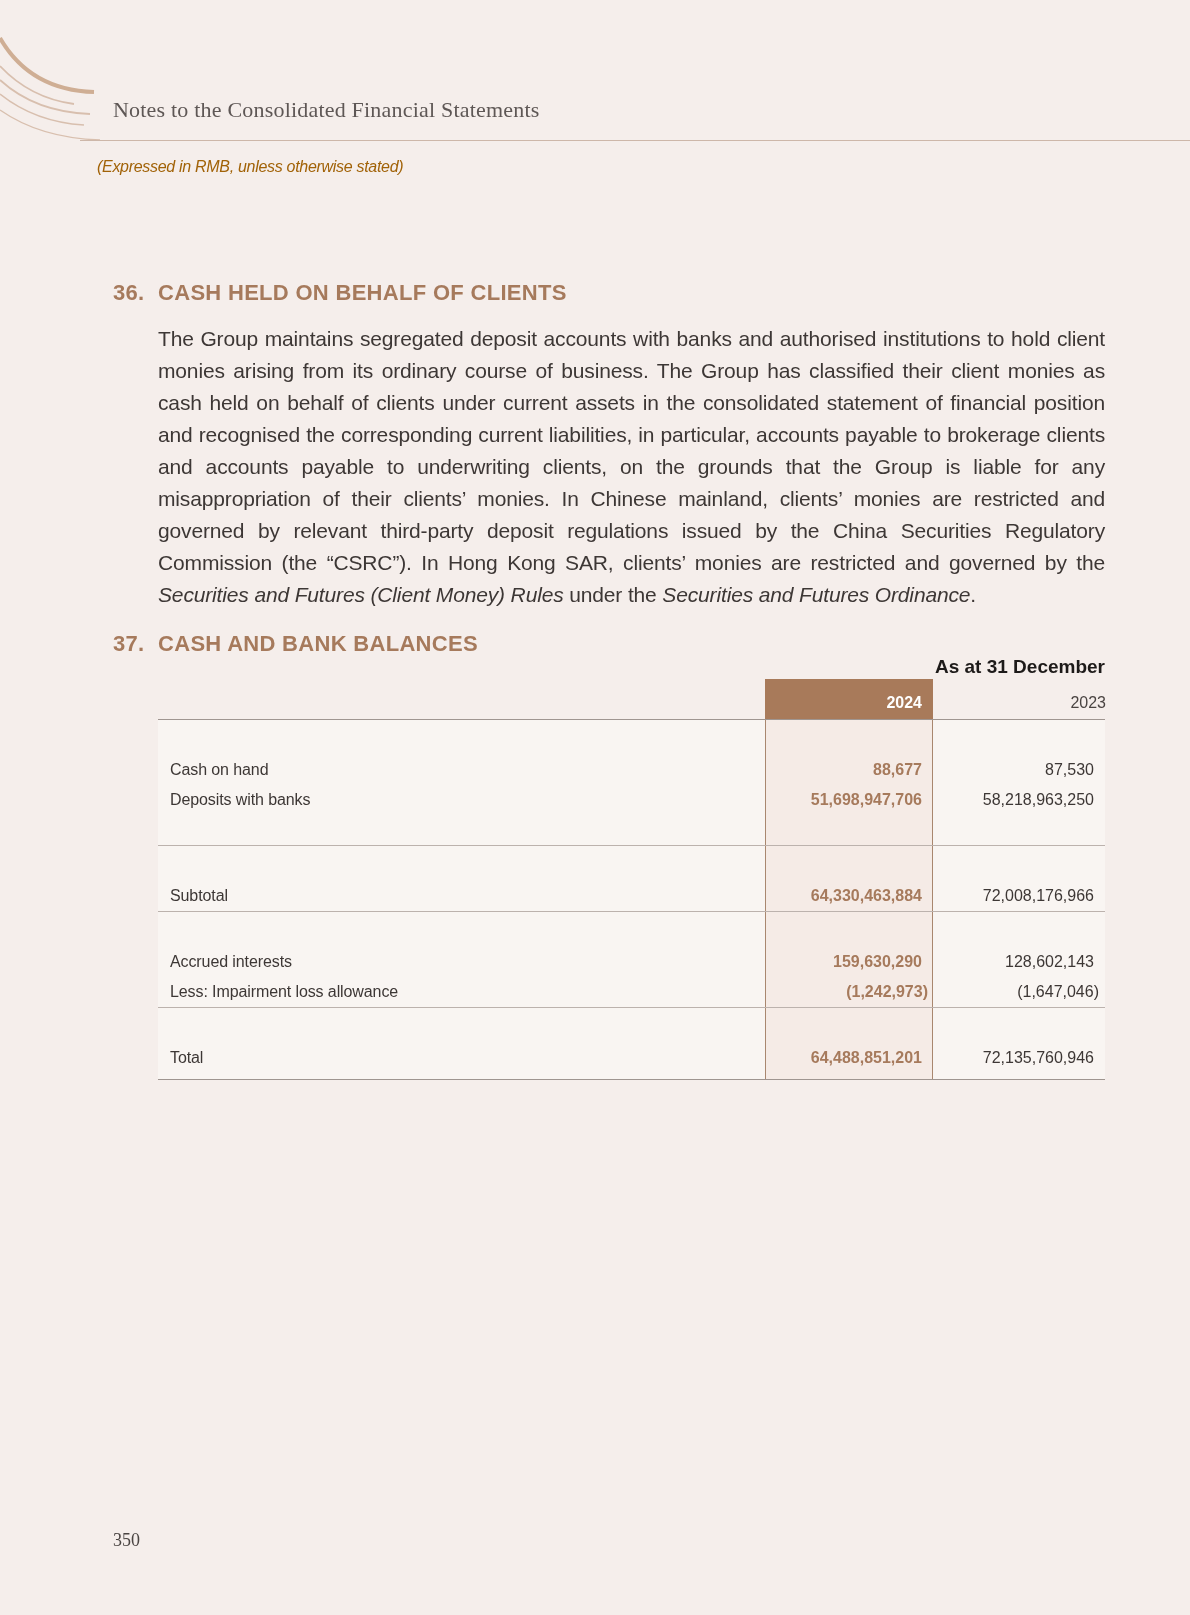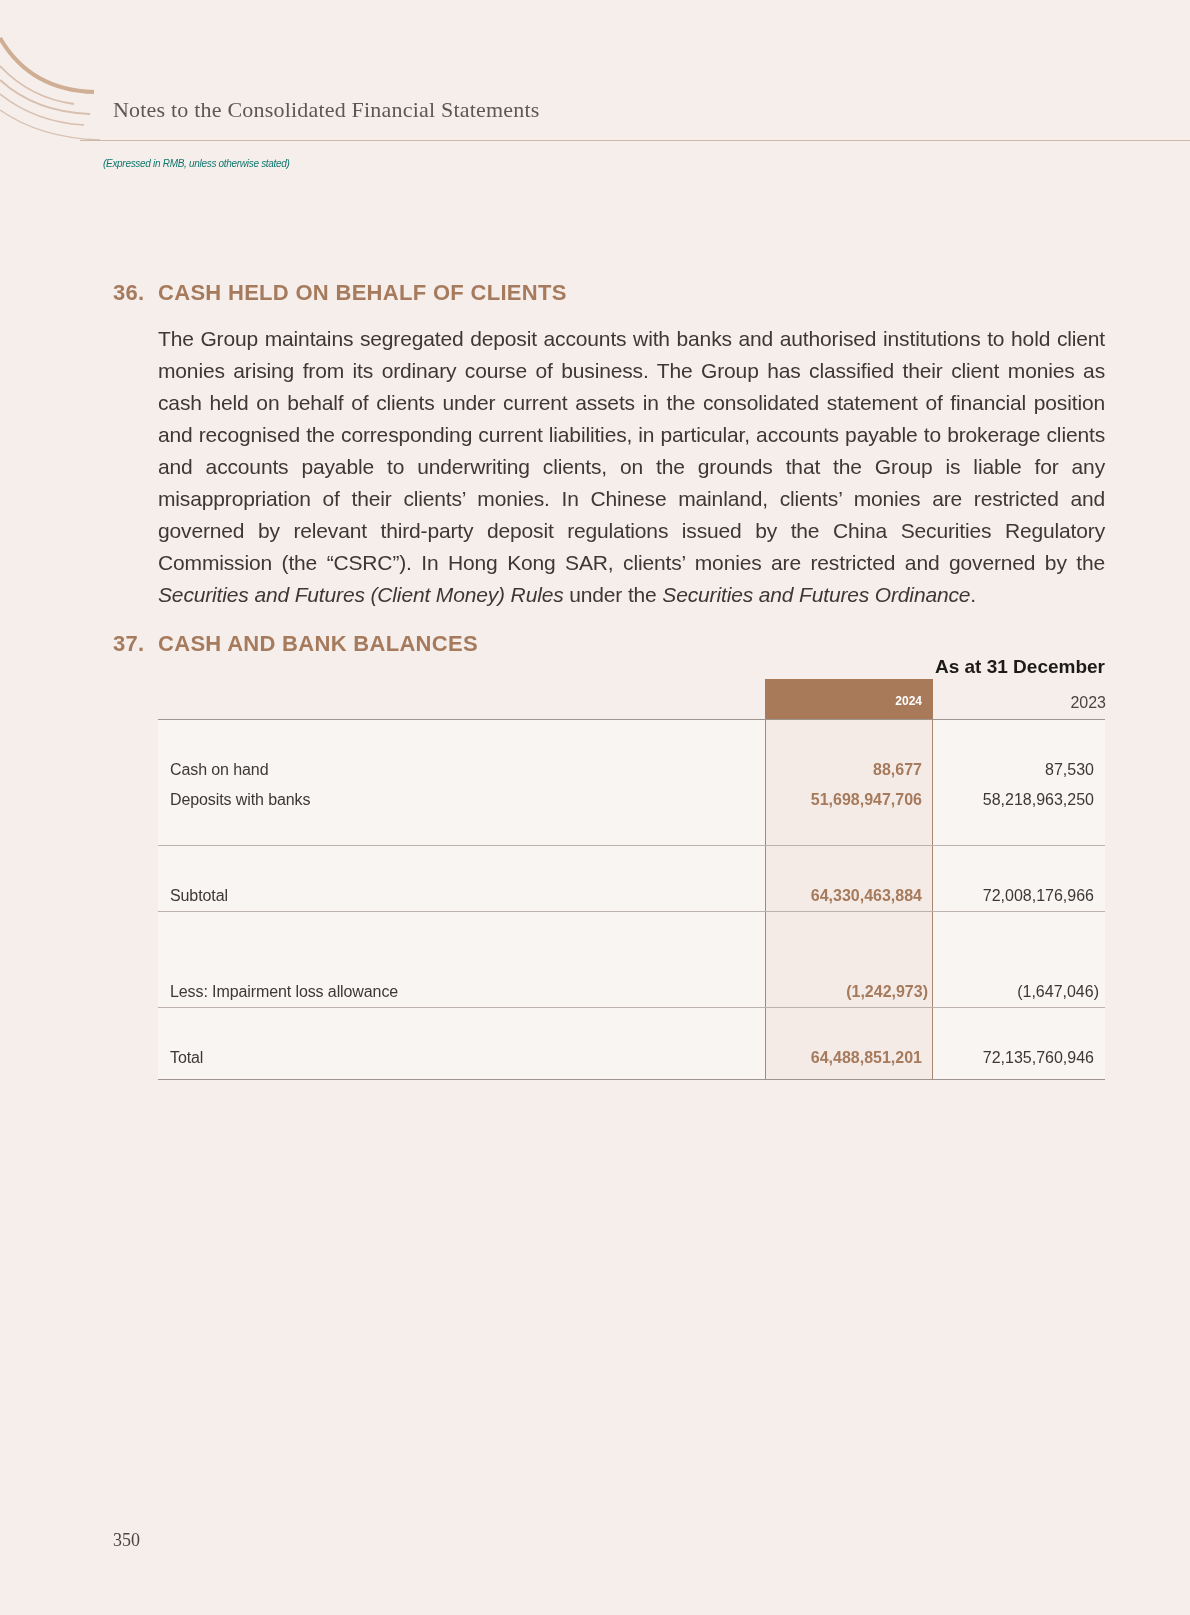--- a/index.html
+++ b/index.html
@@ -15,22 +15,22 @@
   .header-title {
     position: absolute; left: 113px; top: 97px;
     font-family: "Liberation Serif", "DejaVu Serif", serif;
     font-size: 22px; color: #5e5755; letter-spacing: 0.2px;
   }
   .header-rule {
     position: absolute; left: 80px; right: 0; top: 140px;
     height: 1px; background: #cdb7a9;
   }
   .subtitle {
-    position: absolute; left: 103px; top: 158px;
-    font-style: italic; font-size: 10px; color: #0f766e; letter-spacing: -0.3px;
+    position: absolute; left: 97px; top: 158px;
+    font-style: italic; font-size: 16px; color: #a16207; letter-spacing: -0.3px;
   }
   .section-heading {
     position: absolute; left: 113px;
     font-weight: bold; font-size: 22px; color: #a67a5c; letter-spacing: 0.3px;
   }
   .section-heading .num { display: inline-block; width: 45px; }
   .h36 { top: 280px; }
   .h37 { top: 609px; margin-top: 22px; }
   .para {
     position: absolute; left: 158px; width: 947px; top: 323px;
@@ -49,21 +49,21 @@
   .col24-head {
     position: absolute; left: 607px; top: 29px; width: 168px; height: 40px;
     background: #a87a5a;
   }
   .as-at {
     position: absolute; left: 607px; width: 340px; top: 6px;
     text-align: right; font-weight: bold; font-size: 19px; color: #1d1a19;
   }
   .yr24 {
     position: absolute; left: 607px; width: 157px; top: 44px;
-    text-align: right; font-weight: bold; font-size: 12px; color: #ffffff;
+    text-align: right; font-weight: bold; font-size: 16px; color: #ffffff;
   }
   .yr23 {
     position: absolute; left: 787px; width: 161px; top: 44px;
     text-align: right; font-size: 16px; color: #4a4442;
   }
   .hrule { position: absolute; left: 0; width: 947px; height: 1px; background: #bcb2ad; }
   .hrule.dark { background: #9f9590; }
   .row { position: absolute; left: 0; width: 947px; height: 26px; font-size: 16px; }
   .row .label { position: absolute; left: 12px; top: 0; color: #3d3735; letter-spacing: -0.1px; }
   .row .v24 {
@@ -127,20 +127,25 @@
   </div>
   <div class="hrule" style="top:195px"></div>
 
   <div class="row" style="top:237px">
     <span class="label">Subtotal</span>
     <span class="v24">64,330,463,884</span>
     <span class="v23">72,008,176,966</span>
   </div>
   <div class="hrule" style="top:261px"></div>
 
+  <div class="row" style="top:303px">
+    <span class="label">Accrued interests</span>
+    <span class="v24">159,630,290</span>
+    <span class="v23">128,602,143</span>
+  </div>
   <div class="row" style="top:333px">
     <span class="label">Less: Impairment loss allowance</span>
     <span class="v24 neg">(1,242,973)</span>
     <span class="v23 neg">(1,647,046)</span>
   </div>
   <div class="hrule" style="top:357px"></div>
 
   <div class="row" style="top:399px">
     <span class="label">Total</span>
     <span class="v24">64,488,851,201</span>

